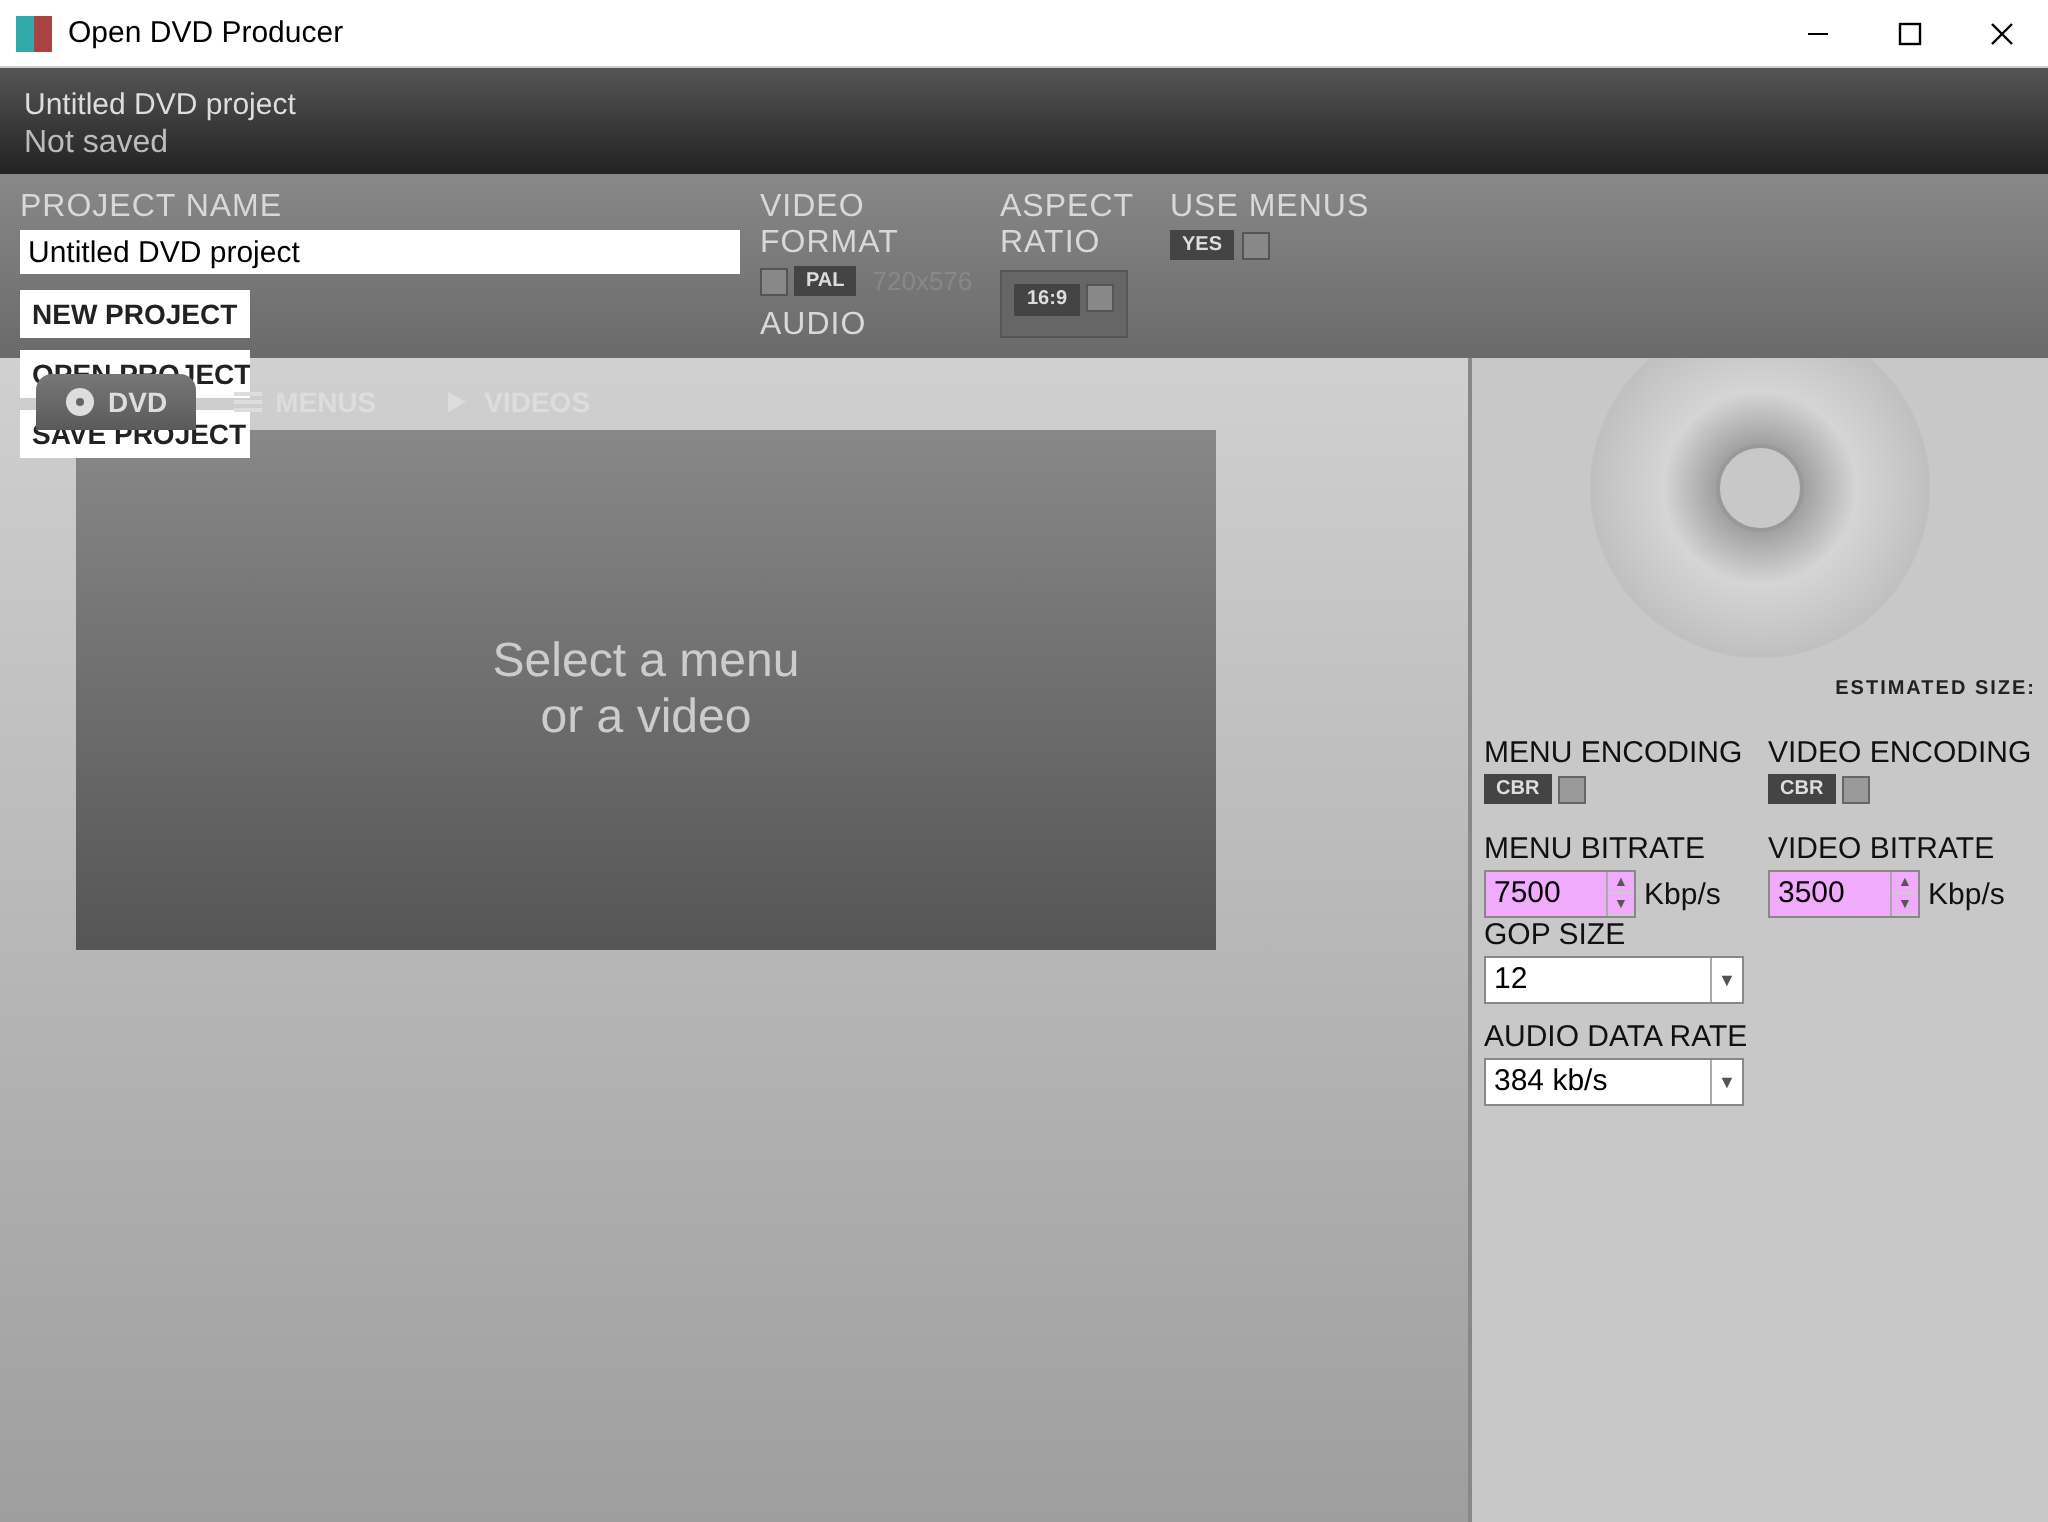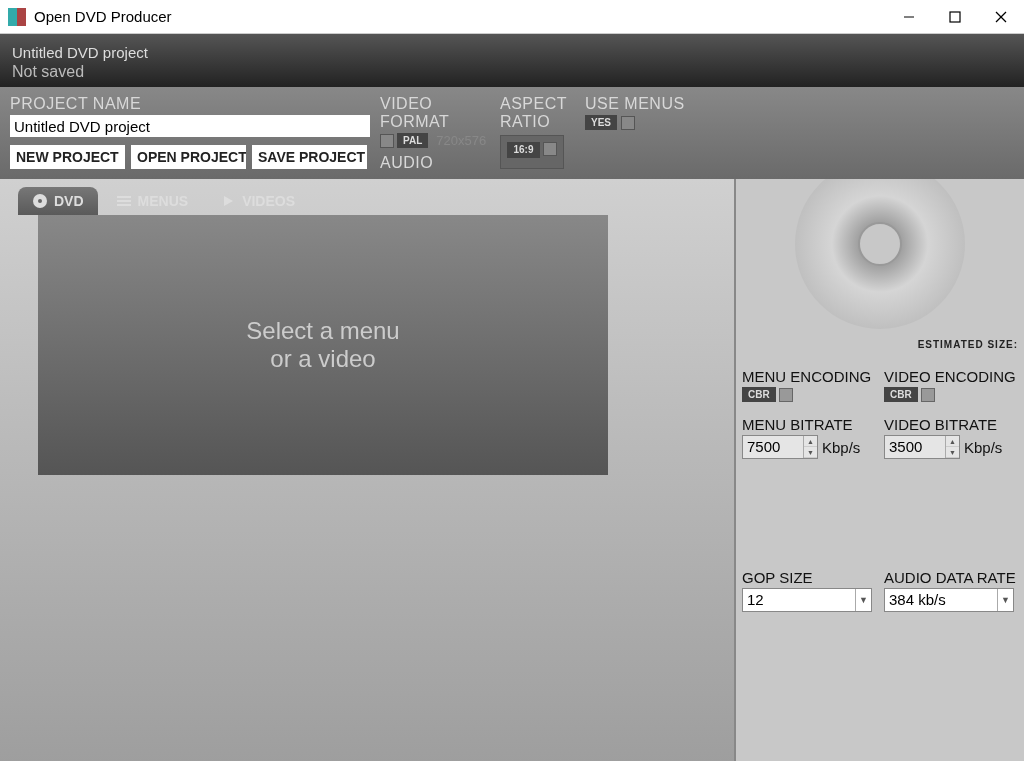--- a/index.html
+++ b/index.html
@@ -16,21 +16,21 @@
 
 .project-bar { background: linear-gradient(#555, #222); padding: 10px 12px 6px; color: #ddd; }
 .project-title { font-size: 15px; }
 .project-saved { font-size: 16px; color: #bbb; margin-top: 2px; }
 
 .settings-bar { background: linear-gradient(#888, #6a6a6a); padding: 8px 10px 8px; color: #ddd; display: flex; position: relative; height: 92px; }
 
 .proj-name-col { width: 370px; }
 .label { font-size: 16px; color: #d8d8d8; letter-spacing: 0.5px; }
 .name-input { width: 360px; height: 22px; background: #fff; color: #000; border: none; padding: 2px 4px; font-size: 15px; margin-top: 2px; }
-.btn-row { display: flex; gap: 6px; margin-top: 8px; }
+.btn-row { display: flex; gap: 6px; margin-top: 8px; flex-direction: column; }
 .proj-btn { background: #fff; color: #222; border: none; height: 24px; width: 115px; font-size: 14px; font-weight: bold; text-align: left; padding-left: 6px; overflow: hidden; white-space: nowrap; }
 
 .format-col { width: 120px; overflow: hidden; }
 .format-row { display: flex; align-items: center; margin-top: 2px; margin-bottom: 6px; }
 .chip { background: #444; color: #ddd; font-size: 10px; font-weight: bold; padding: 2px 6px; margin-right: 4px; }
 .toggle-box { width: 14px; height: 14px; background: #888; border: 1px solid #555; }
 .dim-text { color: #888; font-size: 13px; margin-left: 4px; }
 
 .aspect-col { width: 85px; overflow: hidden; }
 .aspect-box { border: 1px solid #555; background: #666; padding: 6px 4px; margin-top: 4px; width: 64px; height: 34px; display: flex; justify-content: center; }
@@ -59,27 +59,27 @@
 .enc-row { display: flex; margin-top: 18px; gap: 8px; }
 .enc-col { flex: 1; overflow: hidden; white-space: nowrap; }
 .enc-label { font-size: 15px; color: #111; }
 .enc-chip-row { display: flex; align-items: flex-end; margin-top: 2px; }
 .enc-chip { background: #444; color: #ddd; font-size: 10px; font-weight: bold; padding: 2px 6px; }
 .enc-toggle { width: 14px; height: 14px; background: #999; border: 1px solid #666; margin-left: 3px; }
 
 .bitrate-row { display: flex; margin-top: 14px; gap: 8px; }
 .bitrate-col { flex: 1; overflow: hidden; white-space: nowrap; }
 .spinner-wrap { display: flex; align-items: center; margin-top: 2px; }
-.spinner { width: 76px; height: 24px; background: #e5e5e5; border: 1px solid #888; display: flex; }
+.spinner { width: 76px; height: 24px; background: #f0abfc; border: 1px solid #888; display: flex; }
 .spinner-val { flex: 1; padding: 2px 4px; font-size: 15px; }
 .spinner-btns { width: 14px; display: flex; flex-direction: column; border-left: 1px solid #aaa; }
 .spinner-btns div { flex: 1; font-size: 7px; display:flex; align-items:center; justify-content:center; color:#555; border-bottom:1px solid #ccc; }
 .unit { font-size: 15px; margin-left: 4px; color: #111; }
 
-.gop-row { display: flex; margin-top: 110px; gap: 8px; }
+.gop-row { display: flex; gap: 8px; flex-direction: column; }
 .gop-col { flex: 1; overflow: hidden; white-space: nowrap; }
 .select { width: 130px; height: 24px; background: #fff; border: 1px solid #888; display: flex; margin-top: 2px; }
 .select-val { flex: 1; padding: 2px 4px; font-size: 15px; }
 .select-arrow { width: 16px; border-left: 1px solid #aaa; display:flex; align-items:center; justify-content:center; font-size:9px; color:#555; }
 </style>
 </head>
 <body>
 
 <div class="titlebar">
   <div class="titlebar-icon"></div>

